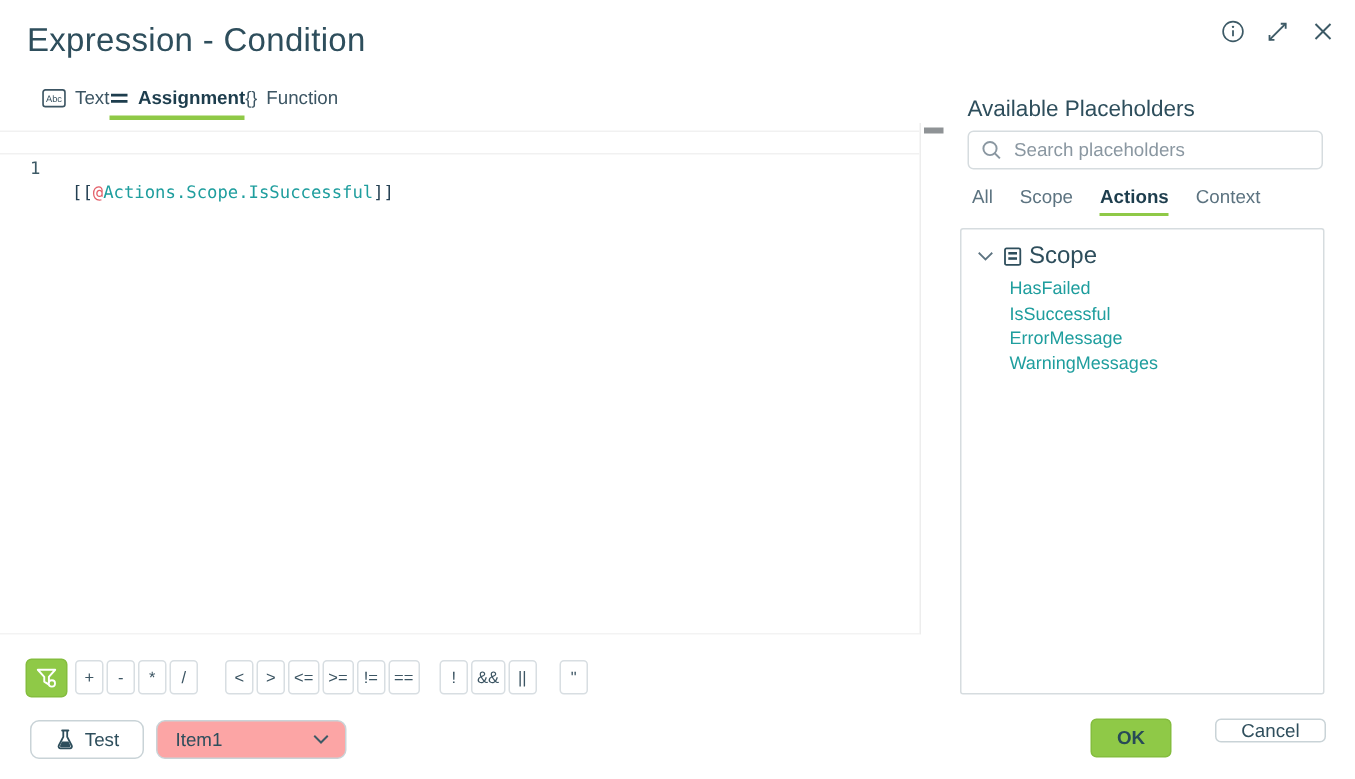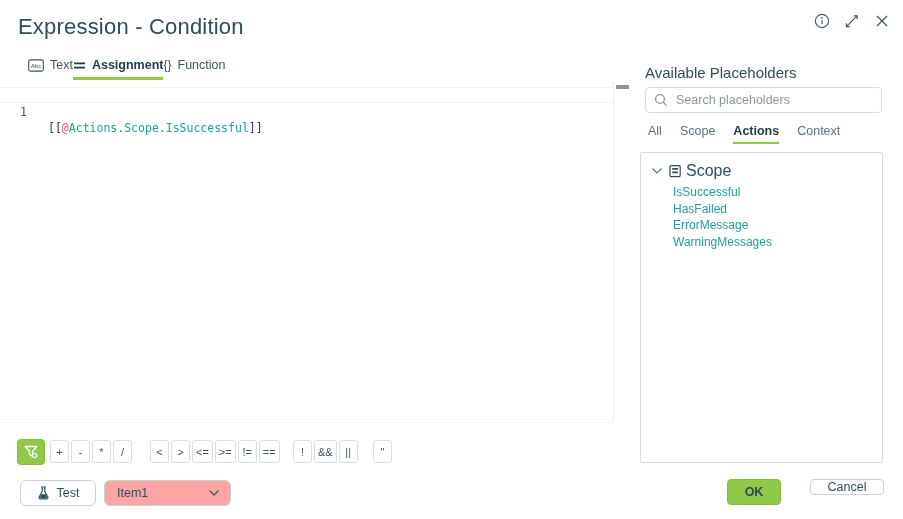--- a/index.html
+++ b/index.html
@@ -191,20 +191,20 @@
           <polyline points="2.5,2.5 7,7 11.5,2.5" fill="none" stroke="#5c7380" stroke-width="1.2"></polyline>
         </svg>
       <svg width="14" height="14" viewBox="0 0 14 14">
           <rect x="2" y="1.6" width="10.2" height="11" rx="1" fill="none" stroke="#2e4e5c" stroke-width="1.2"></rect>
           <rect x="4.2" y="4" width="5.8" height="1.7" fill="#2e4e5c"></rect>
           <rect x="4.2" y="7.5" width="5.8" height="1.7" fill="#2e4e5c"></rect>
         </svg>
       <span>Scope</span>
     </div>
     <div class="tree-children">
+      <div class="tree-child">HasFailed</div>
       <div class="tree-child">IsSuccessful</div>
-      <div class="tree-child">HasFailed</div>
       <div class="tree-child">ErrorMessage</div>
       <div class="tree-child">WarningMessages</div>
     </div>
   </div>
 
 </div>
 
 </body></html>

